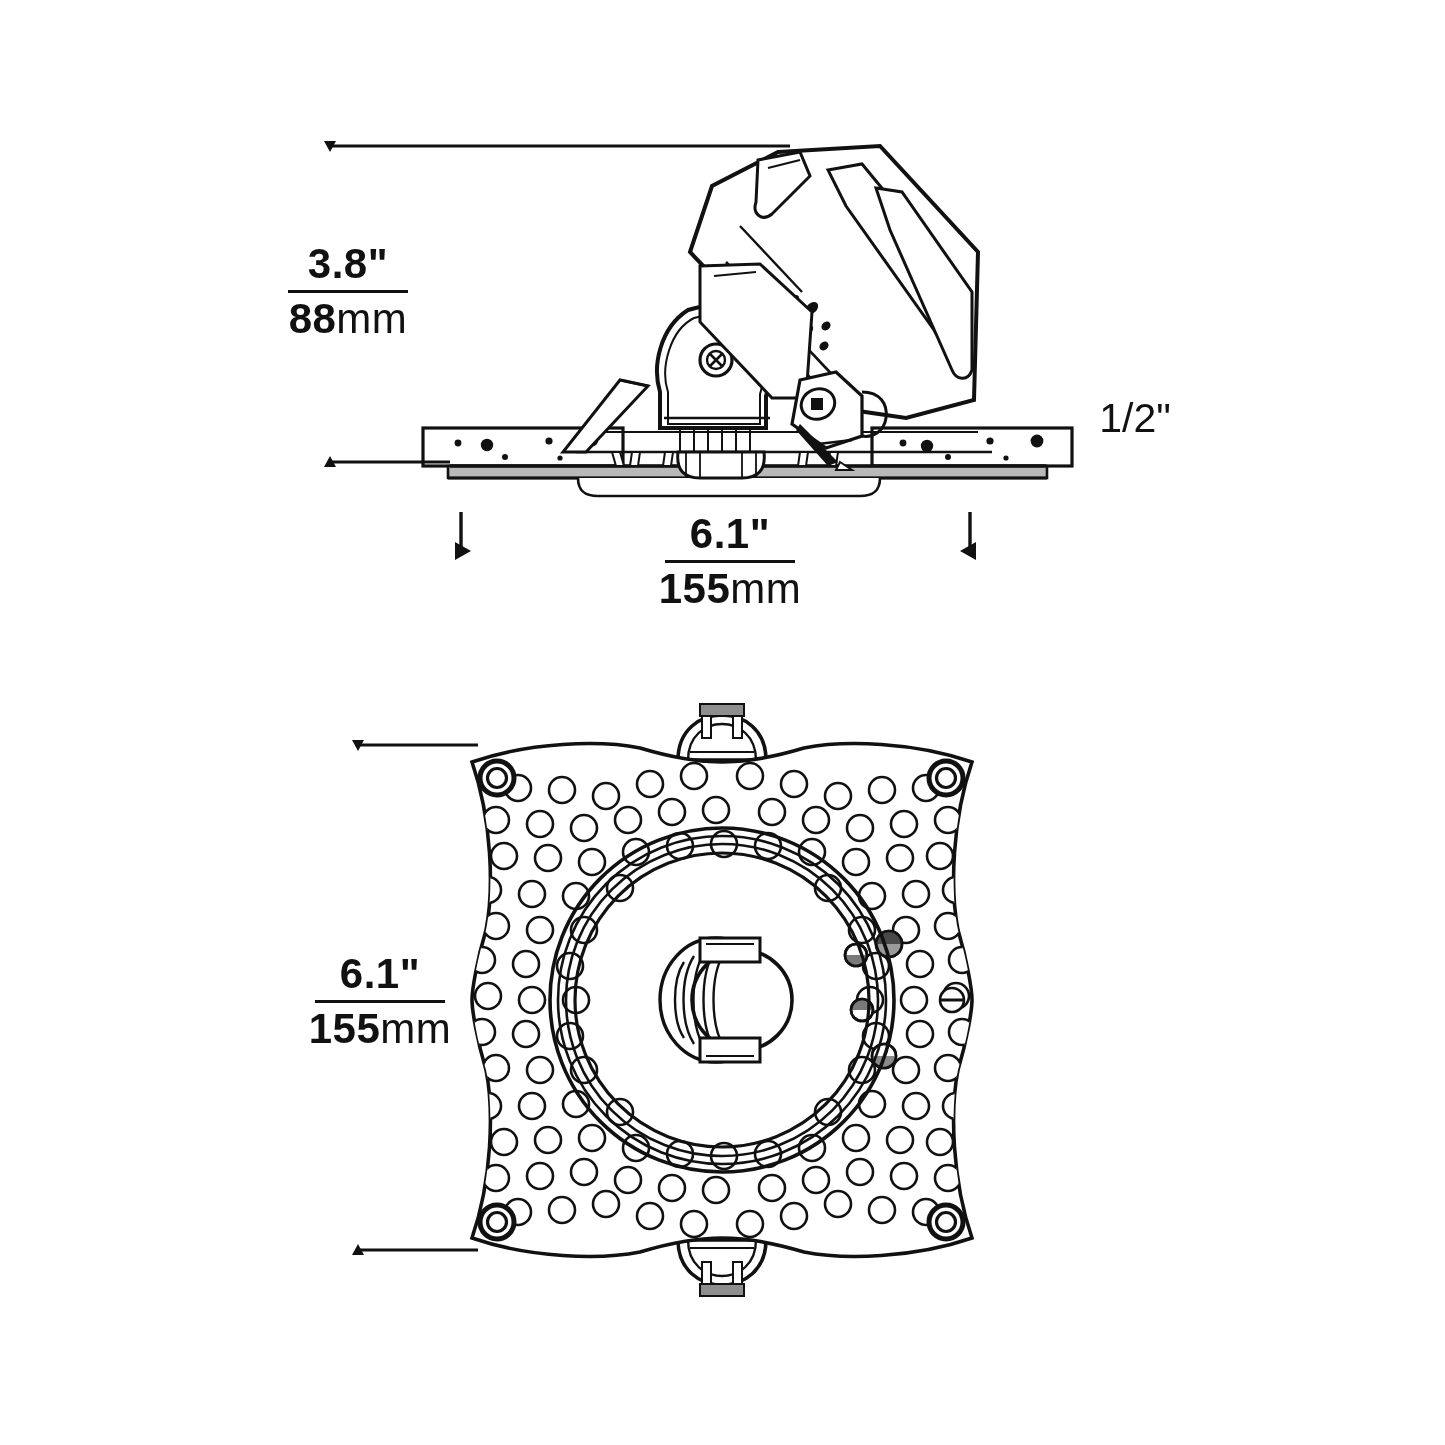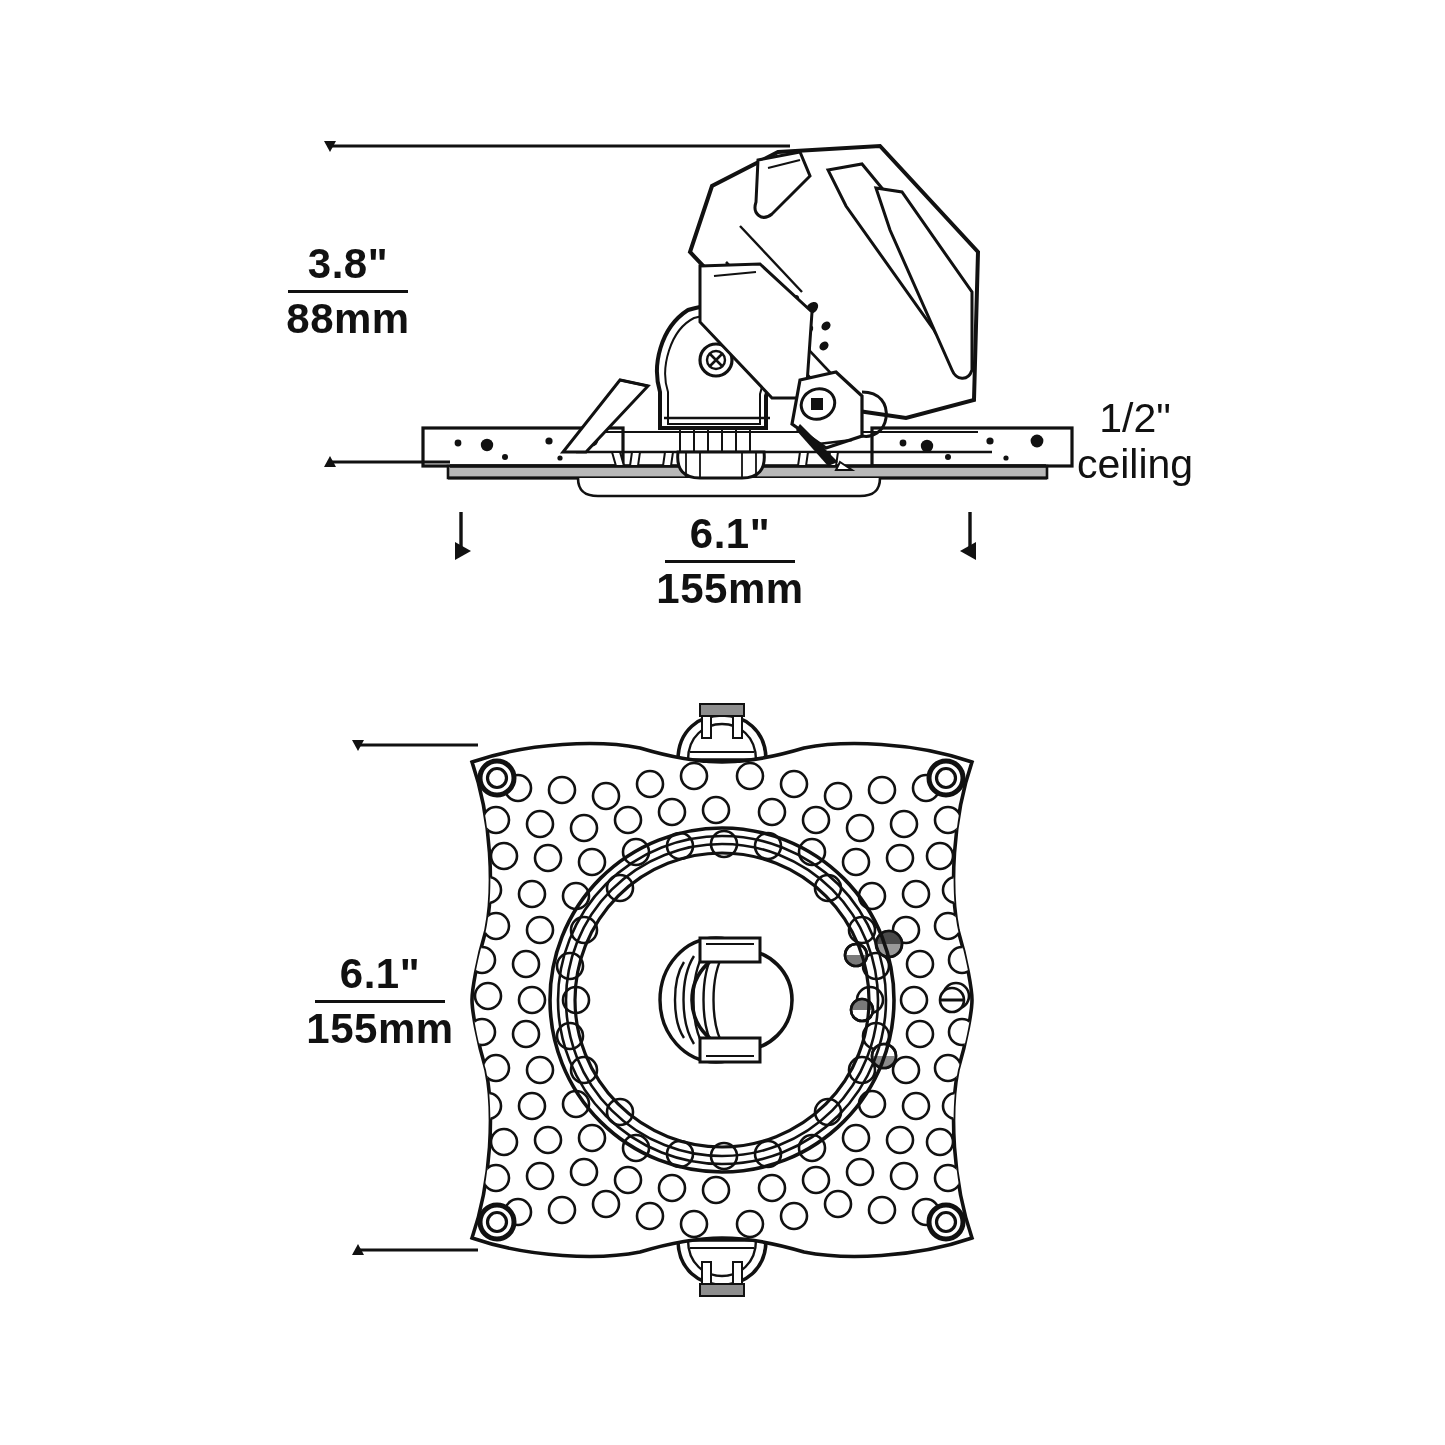--- a/index.html
+++ b/index.html
@@ -49,21 +49,21 @@
     margin: 0 auto;
   }
   .dim .mm {
     display: block;
     font-size: 42px;
     font-weight: 700;
     letter-spacing: 0.5px;
     padding: 5px 6px 0 6px;
   }
   .dim .mm .unit {
-    font-weight: 700;
+    font-weight: 400;
     margin-top: 12px;
   }
   
   .note {
     position: absolute;
     text-align: center;
     line-height: 1.12;
     white-space: nowrap;
     font-size: 41px;
     font-weight: 400;
@@ -528,21 +528,20 @@
   </div>
 
   <div class="dim" style="left:635px; top:513px; width:190px;">
     <span class="num">6.1"</span>
     <span class="rule" style="width:130px;"></span>
     <span class="mm"><span>155</span><span class="unit">mm</span></span>
   </div>
 
   <div class="note" style="left:1040px; top:396px; width:190px;">
     <span>1/2"</span>
-    <span>ceiling</span>
   </div>
 
   <div class="dim" style="left:285px; top:953px; width:190px;">
     <span class="num">6.1"</span>
     <span class="rule" style="width:130px;"></span>
     <span class="mm"><span>155</span><span class="unit">mm</span></span>
   </div>
 
 </div>
 

